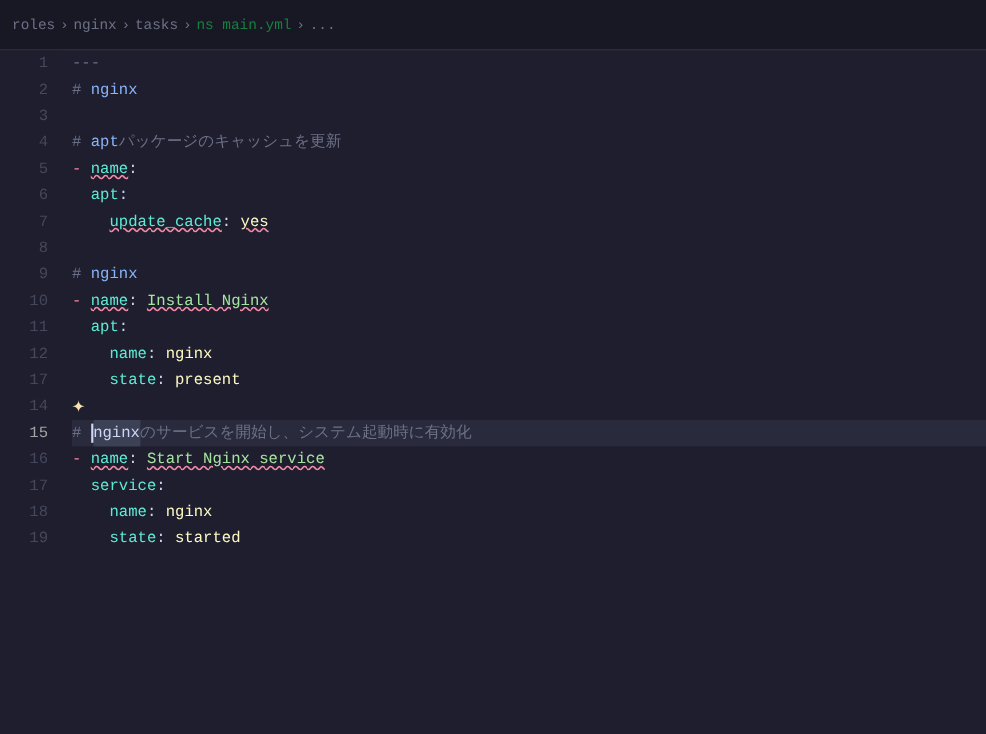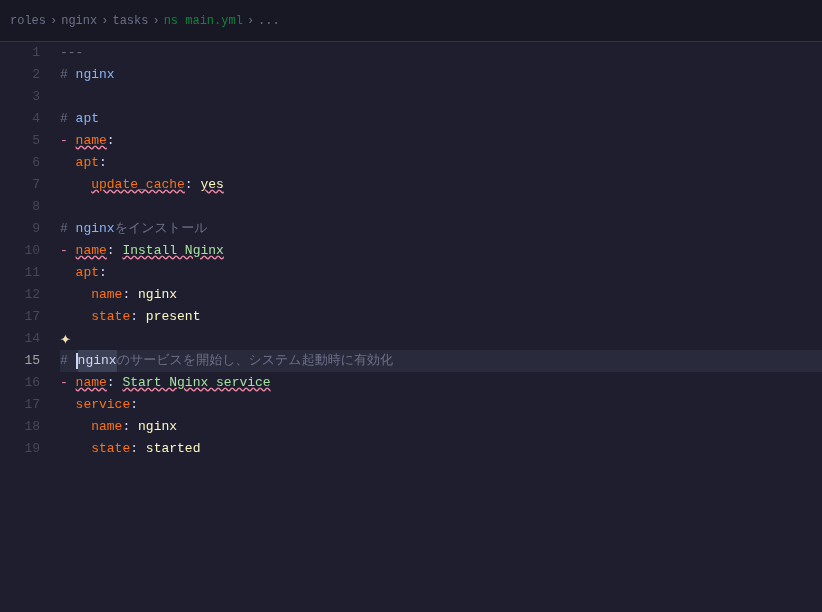--- a/index.html
+++ b/index.html
@@ -97,21 +97,21 @@
     }
 
     .code-line.active-line {
       background-color: #2a2a3d;
     }
 
     
     .c-comment { color: #6c7086; }
     .c-comment-jp { color: #89b4fa; }
     .c-dash { color: #f38ba8; }
-    .c-key { color: #f97316; }
+    .c-key { color: #5eead4; }
     .c-colon { color: #cdd6f4; }
     .c-string { color: #a6e3a1; }
     .c-value { color: #fef9c3; }
     .c-underline-red {
       text-decoration: underline;
       text-decoration-color: #f38ba8;
       text-decoration-style: wavy;
     }
 
     .sparkle {
@@ -182,39 +182,39 @@
         <span class="c-comment">---</span>
       </div>
 
       <div class="code-line">
         <span class="c-comment"># </span><span class="c-comment-jp">nginx</span>
       </div>
 
       <div class="code-line">&nbsp;</div>
 
       <div class="code-line">
-        <span class="c-comment"># </span><span class="c-comment-jp">apt</span>
+        <span class="c-comment"># </span><span class="c-comment-jp">apt</span><span class="c-comment">パッケージのキャッシュを更新</span>
       </div>
 
       <div class="code-line">
         <span class="c-dash">- </span><span class="c-key c-underline-red">name</span><span class="c-colon">: </span>
       </div>
 
       <div class="code-line">
         <span>  </span><span class="c-key">apt</span><span class="c-colon">:</span>
       </div>
 
       <div class="code-line">
         <span>    </span><span class="c-key c-underline-red">update_cache</span><span class="c-colon">: </span><span class="c-value c-underline-red">yes</span>
       </div>
 
       <div class="code-line">&nbsp;</div>
 
       <div class="code-line">
-        <span class="c-comment"># </span><span class="c-comment-jp">nginx</span><span class="c-comment">をインストール</span>
+        <span class="c-comment"># </span><span class="c-comment-jp">nginx</span>
       </div>
 
       <div class="code-line">
         <span class="c-dash">- </span><span class="c-key c-underline-red">name</span><span class="c-colon">: </span><span class="c-string c-underline-red">Install Nginx</span>
       </div>
 
       <div class="code-line">
         <span>  </span><span class="c-key">apt</span><span class="c-colon">:</span>
       </div>
 

